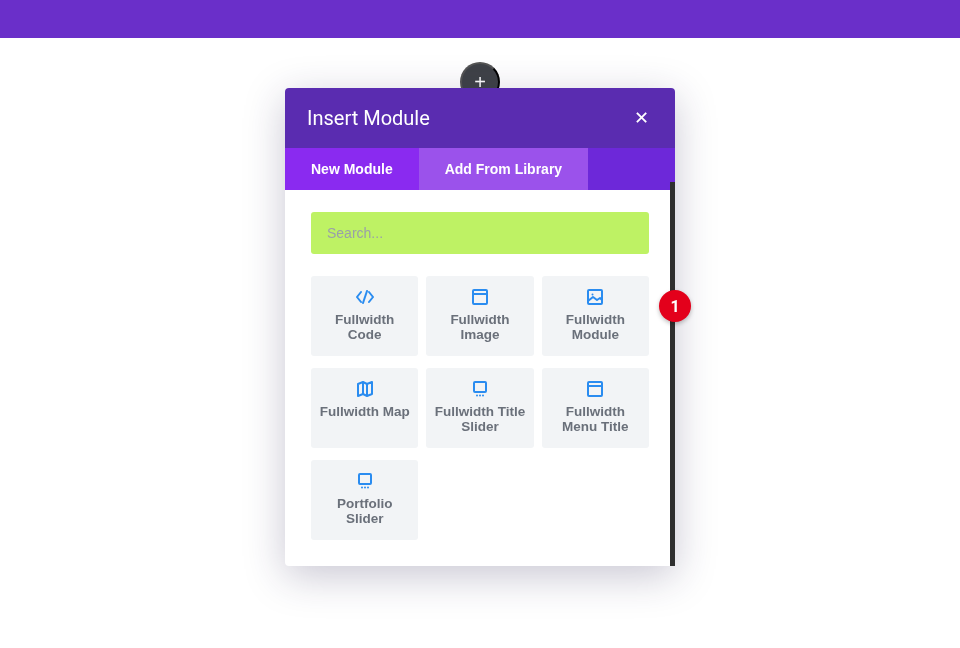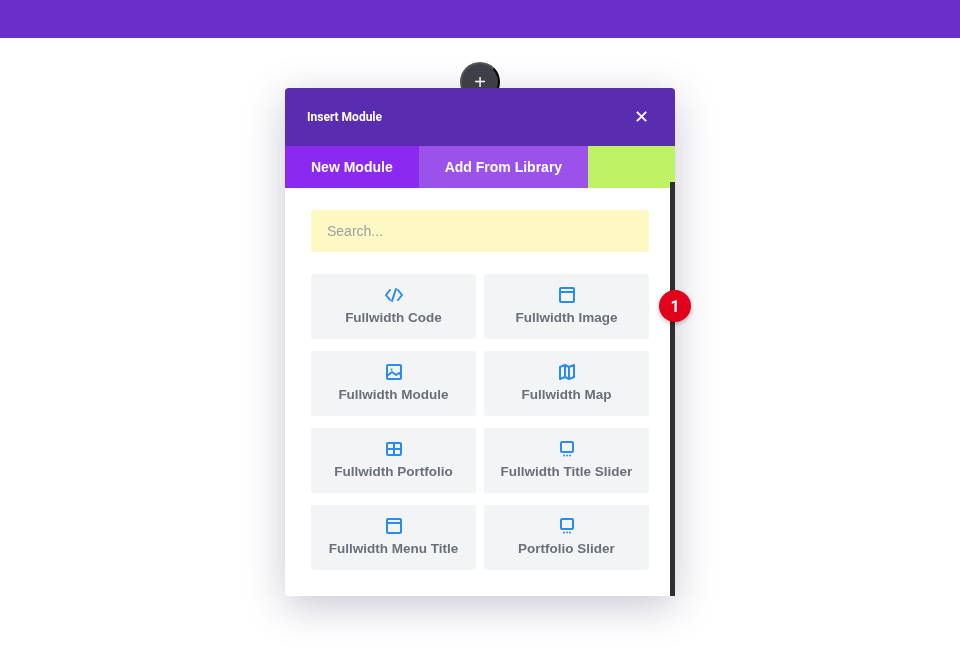--- a/index.html
+++ b/index.html
@@ -53,67 +53,67 @@
     background: #5a2cb0;
     color: #fff;
     padding: 18px 22px;
     display: flex;
     align-items: center;
     justify-content: space-between;
     border-top-left-radius: 4px;
     border-top-right-radius: 4px;
   }
   .modal-title {
-    font-size: 12px;
-    font-weight: 700;
+    font-size: 20px;
+    font-weight: 400;
   }
   .close-btn {
     background: transparent;
     border: none;
     color: #fff;
     font-size: 18px;
     cursor: pointer;
     line-height: 1;
     padding: 2px 4px;
   }
   .tabs {
     display: flex;
-    background: #bef264;
+    background: #6d28d9;
   }
   .tab {
     padding: 13px 26px;
     color: #fff;
     font-size: 14px;
     font-weight: 600;
     cursor: pointer;
     background: #9b52eb;
     border: none;
   }
   .tab.active {
     background: #8a2af0;
   }
   .modal-body {
     padding: 22px 26px 26px 26px;
     position: relative;
   }
   .search-input {
     width: 100%;
     border: none;
-    background: #fef9c3;
+    background: #bef264;
     padding: 13px 16px;
     font-size: 14px;
     color: #555;
     border-radius: 3px;
     outline: none;
   }
   .search-input::placeholder { color: #9aa0a8; }
   .grid {
     margin-top: 22px;
     display: grid;
-    grid-template-columns: 1fr 1fr;
+    grid-template-columns: 1fr 1fr 1fr;
     gap: 12px 8px;
   }
   .module-item {
     background: #f2f4f6;
     border-radius: 3px;
     padding: 12px 8px 14px 8px;
     text-align: center;
     cursor: pointer;
     border: none;
     display: flex;
@@ -225,30 +225,20 @@
             <svg width="16" height="16" viewBox="0 0 16 16" fill="none" stroke="#2a8cf0" stroke-width="2" stroke-linejoin="round">
               <polygon points="1 3 6 1 10 3 15 1 15 13 10 15 6 13 1 15"></polygon>
                 <line x1="6" y1="1" x2="6" y2="13"></line>
                 <line x1="10" y1="3" x2="10" y2="15"></line>
             </svg>
           </span>
           <span class="module-label">Fullwidth Map</span>
         </button>
 
 
-        <button class="module-item">
-          <span class="module-icon">
-            <svg width="16" height="14" viewBox="0 0 16 14" fill="none" stroke="#2a8cf0" stroke-width="2">
-              <rect x="1" y="1" width="14" height="12" rx="1"></rect>
-                <line x1="8" y1="1" x2="8" y2="13"></line>
-                <line x1="1" y1="7" x2="15" y2="7"></line>
-            </svg>
-          </span>
-          <span class="module-label">Fullwidth Portfolio</span>
-        </button>
 
         <button class="module-item">
           <span class="module-icon">
             <svg width="16" height="16" viewBox="0 0 16 16" fill="none" stroke="#2a8cf0" stroke-width="2" stroke-linecap="round">
               <rect x="2" y="1" width="12" height="10" rx="1"></rect>
                 <circle cx="5" cy="14.5" r="1" fill="#2a8cf0" stroke="none"></circle>
                 <circle cx="8" cy="14.5" r="1" fill="#2a8cf0" stroke="none"></circle>
                 <circle cx="11" cy="14.5" r="1" fill="#2a8cf0" stroke="none"></circle>
             </svg>
           </span>

